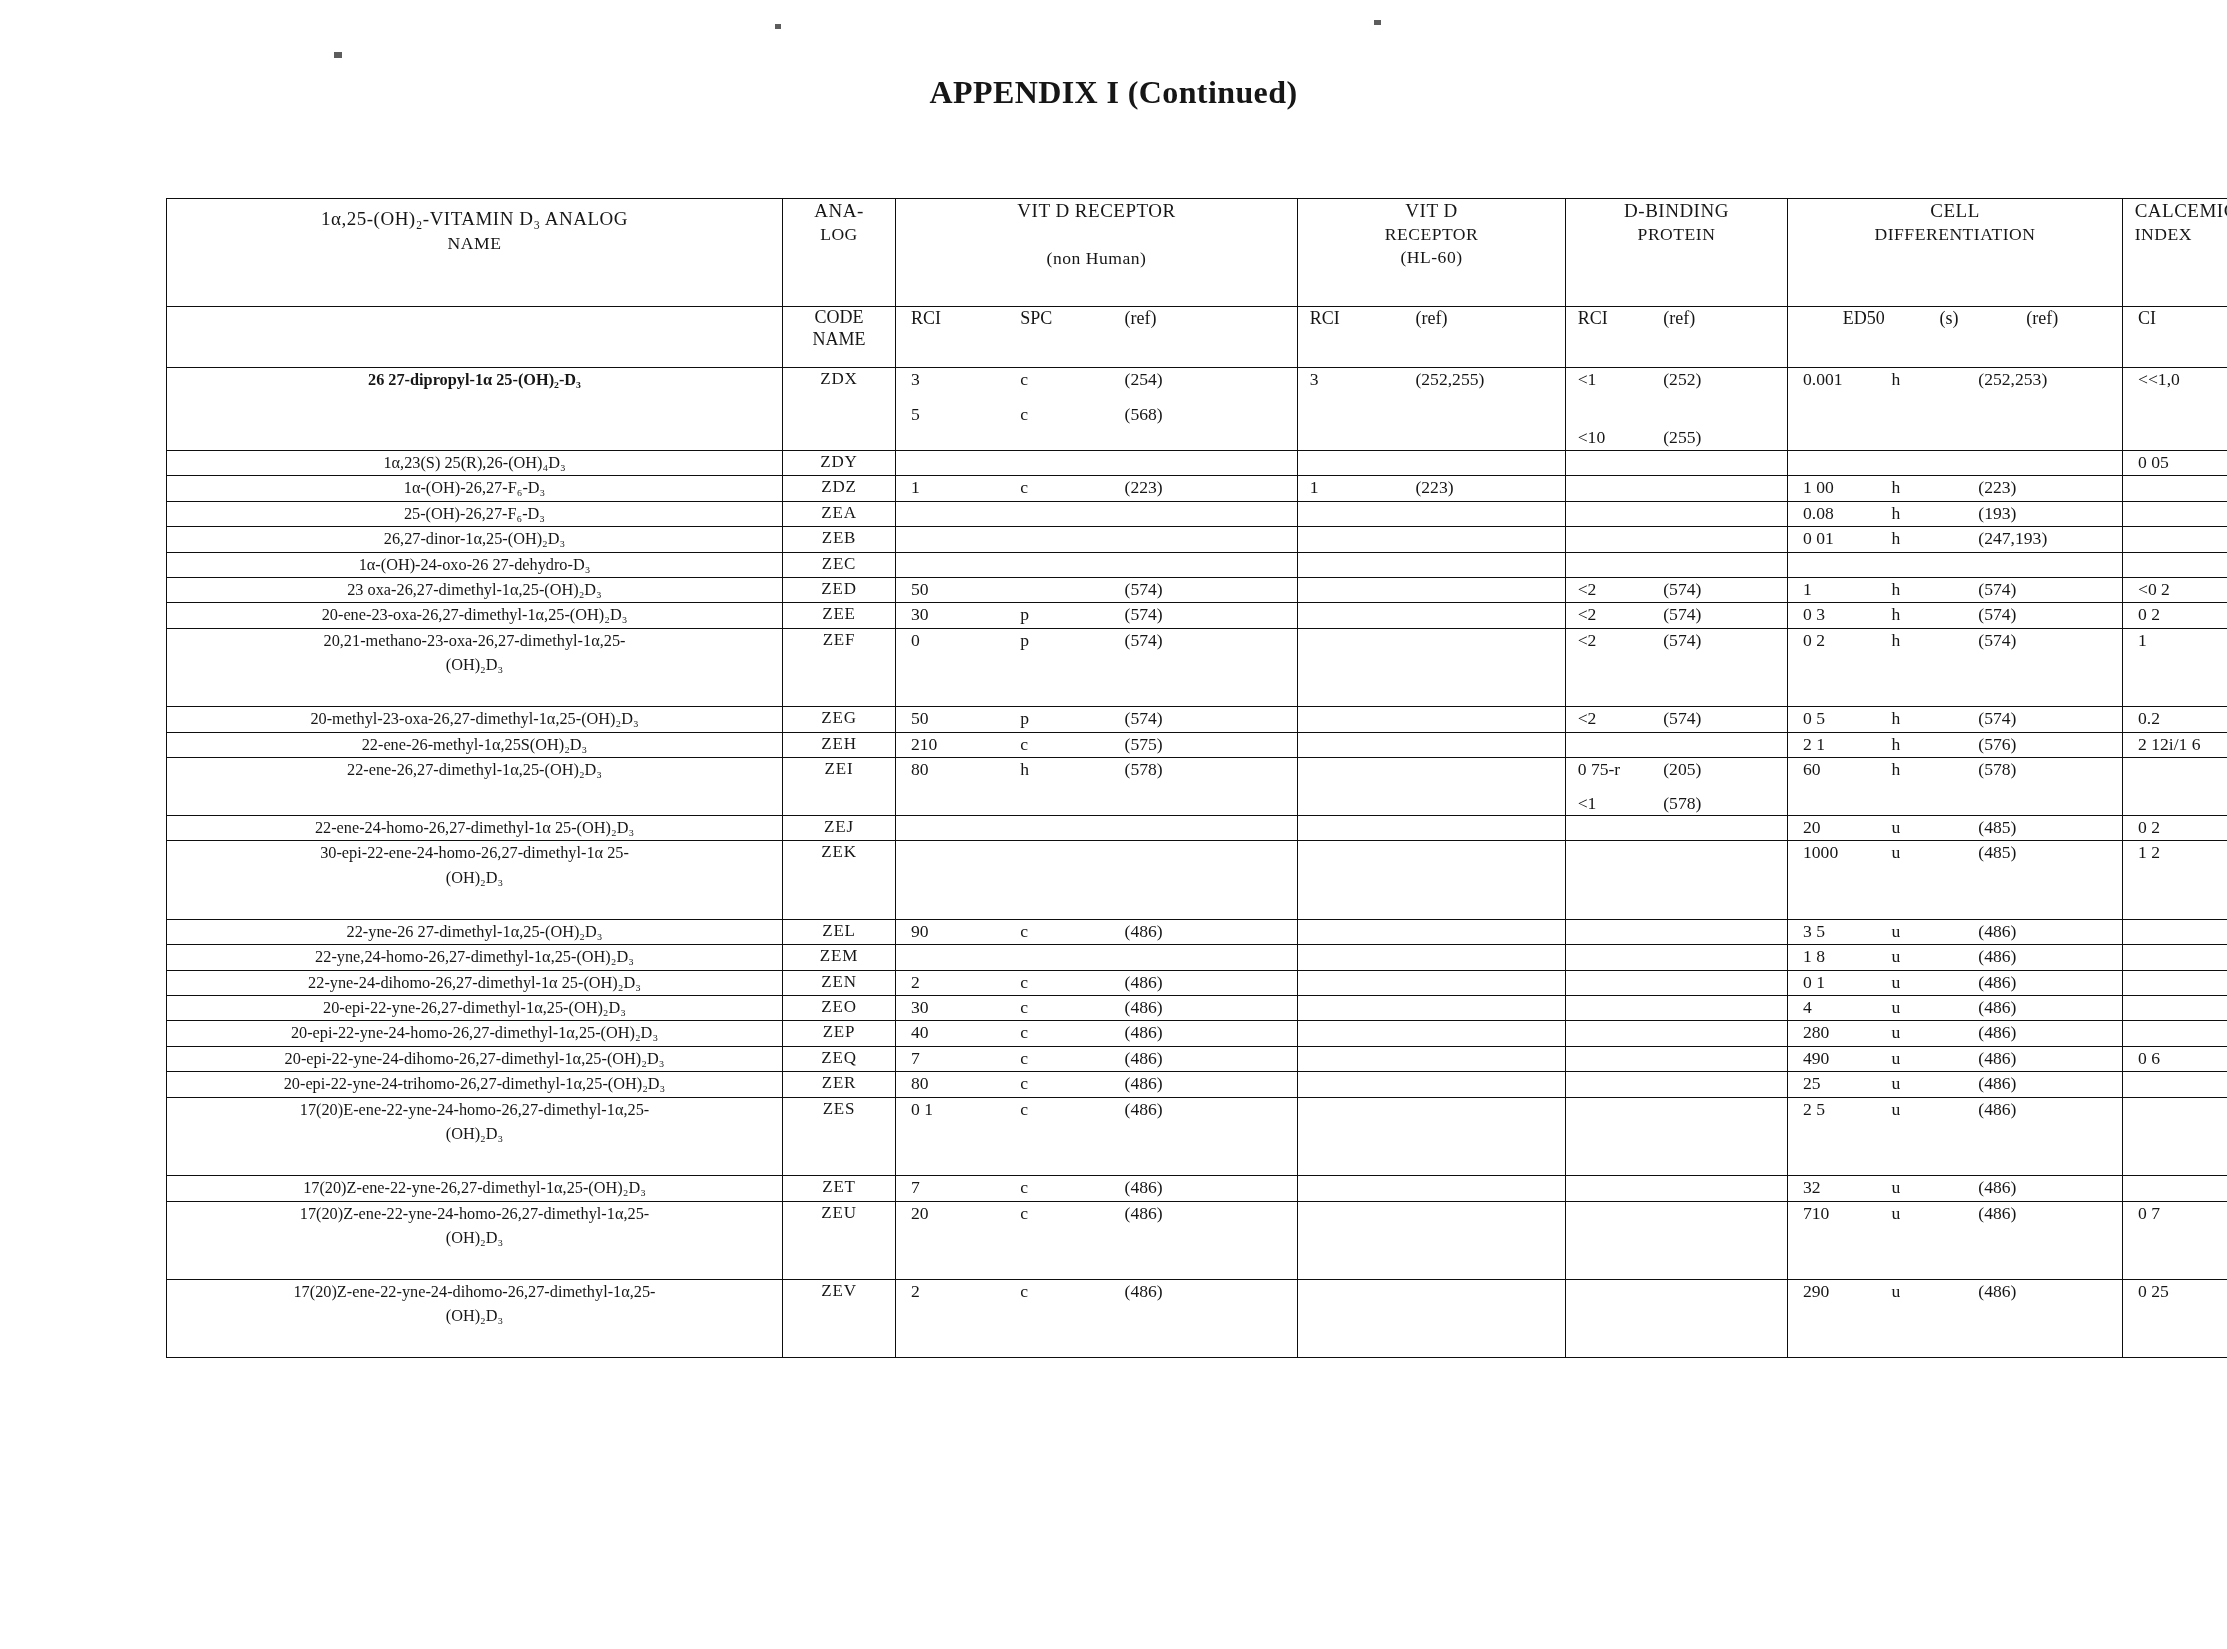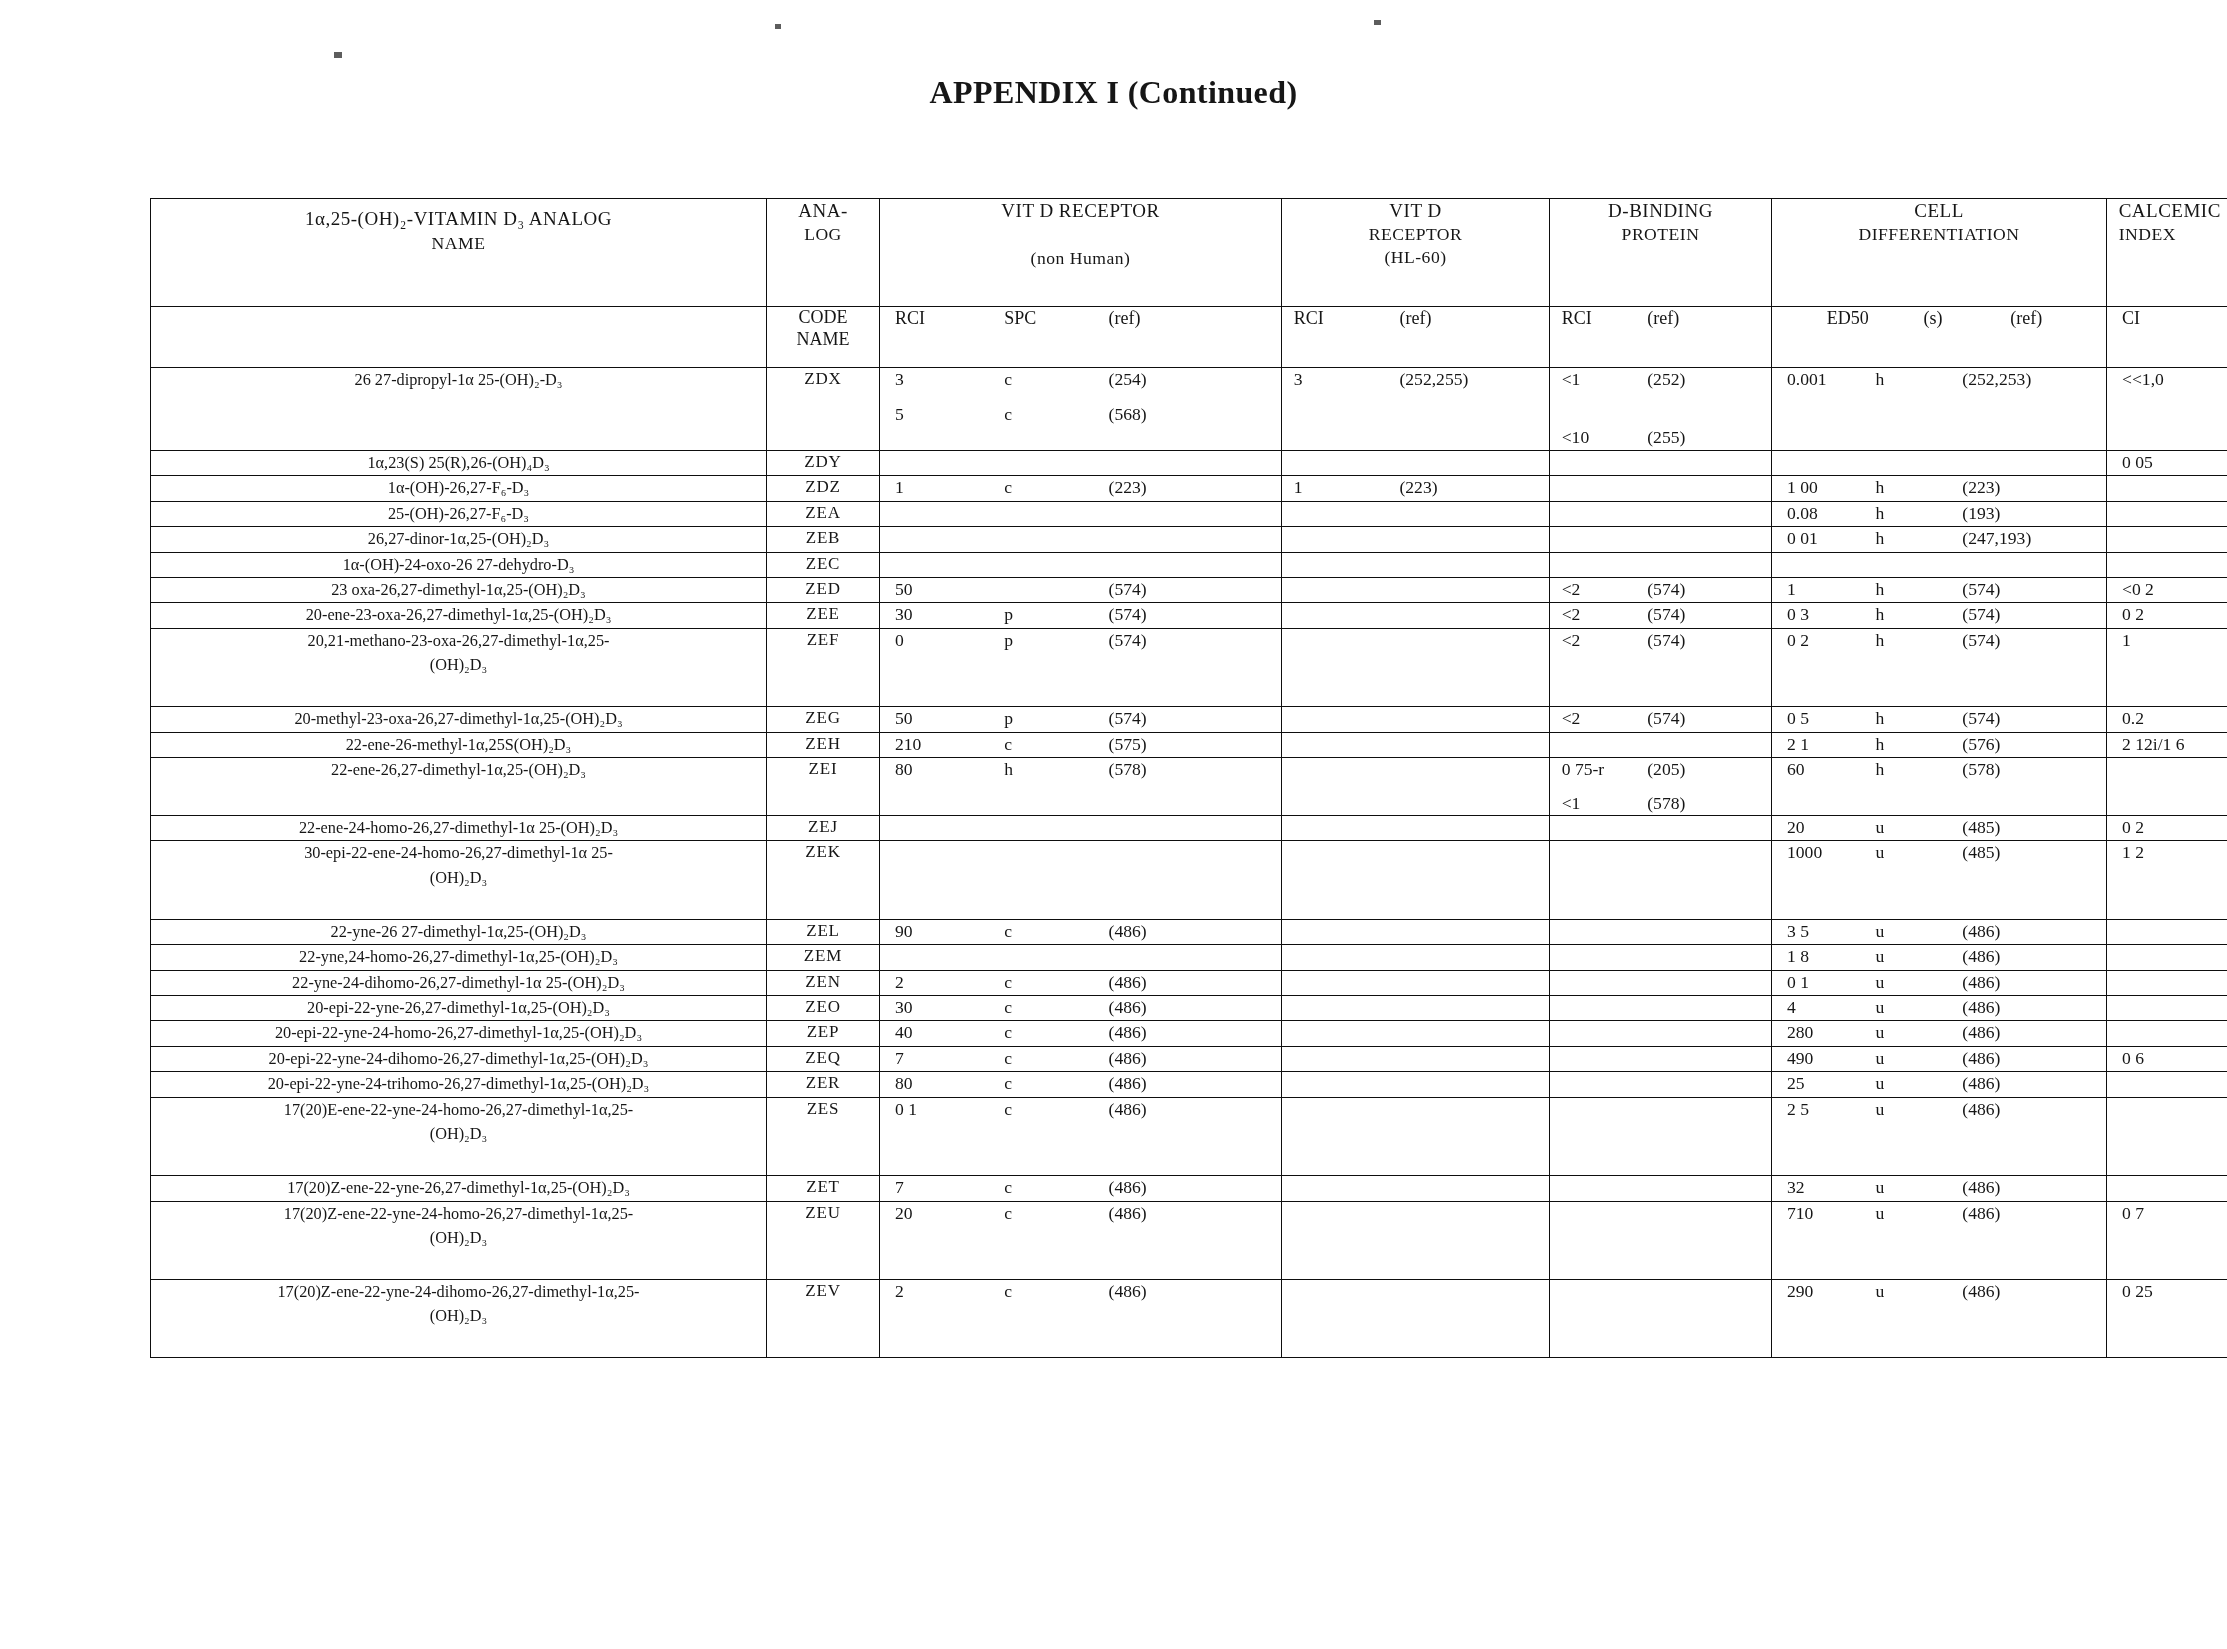--- a/index.html
+++ b/index.html
@@ -41,21 +41,21 @@
     font-size: 32px;
     font-weight: bold;
     letter-spacing: 0.4px;
     font-family: "Liberation Serif", "DejaVu Serif", serif;
   }
 
   
   .table-wrap {
     position: absolute;
     top: 198px;
-    left: 150px;
+    left: 166px;
     width: 1928px;
   }
 
   table.appendix {
     border-collapse: collapse;
     width: 1928px;
     table-layout: fixed;
     font-size: 16.3px;
     line-height: 1.28;
   }
@@ -241,21 +241,21 @@
             <div class="trio">
               <span class="v">CI</span>
 
             </div>
           </td>
         </tr>
       </thead>
 
       <tbody>
           <tr>
-            <td class="name" style="padding-bottom: 57px;">26 27-dipropyl-1α 25-(OH)₂-D₃</td>
+            <td class="name" style="padding-bottom: 57px; font-weight: bold;">26 27-dipropyl-1α 25-(OH)₂-D₃</td>
             <td class="code">ZDX</td>
             <td class="meas">
               <div class="trio">
                 <span class="v">3</span>
                 <span class="s">c</span>
                 <span class="r">(254)</span>
               </div>
               <div class="trio line2">
                 <span class="v">5</span>
                 <span class="s">c</span>

